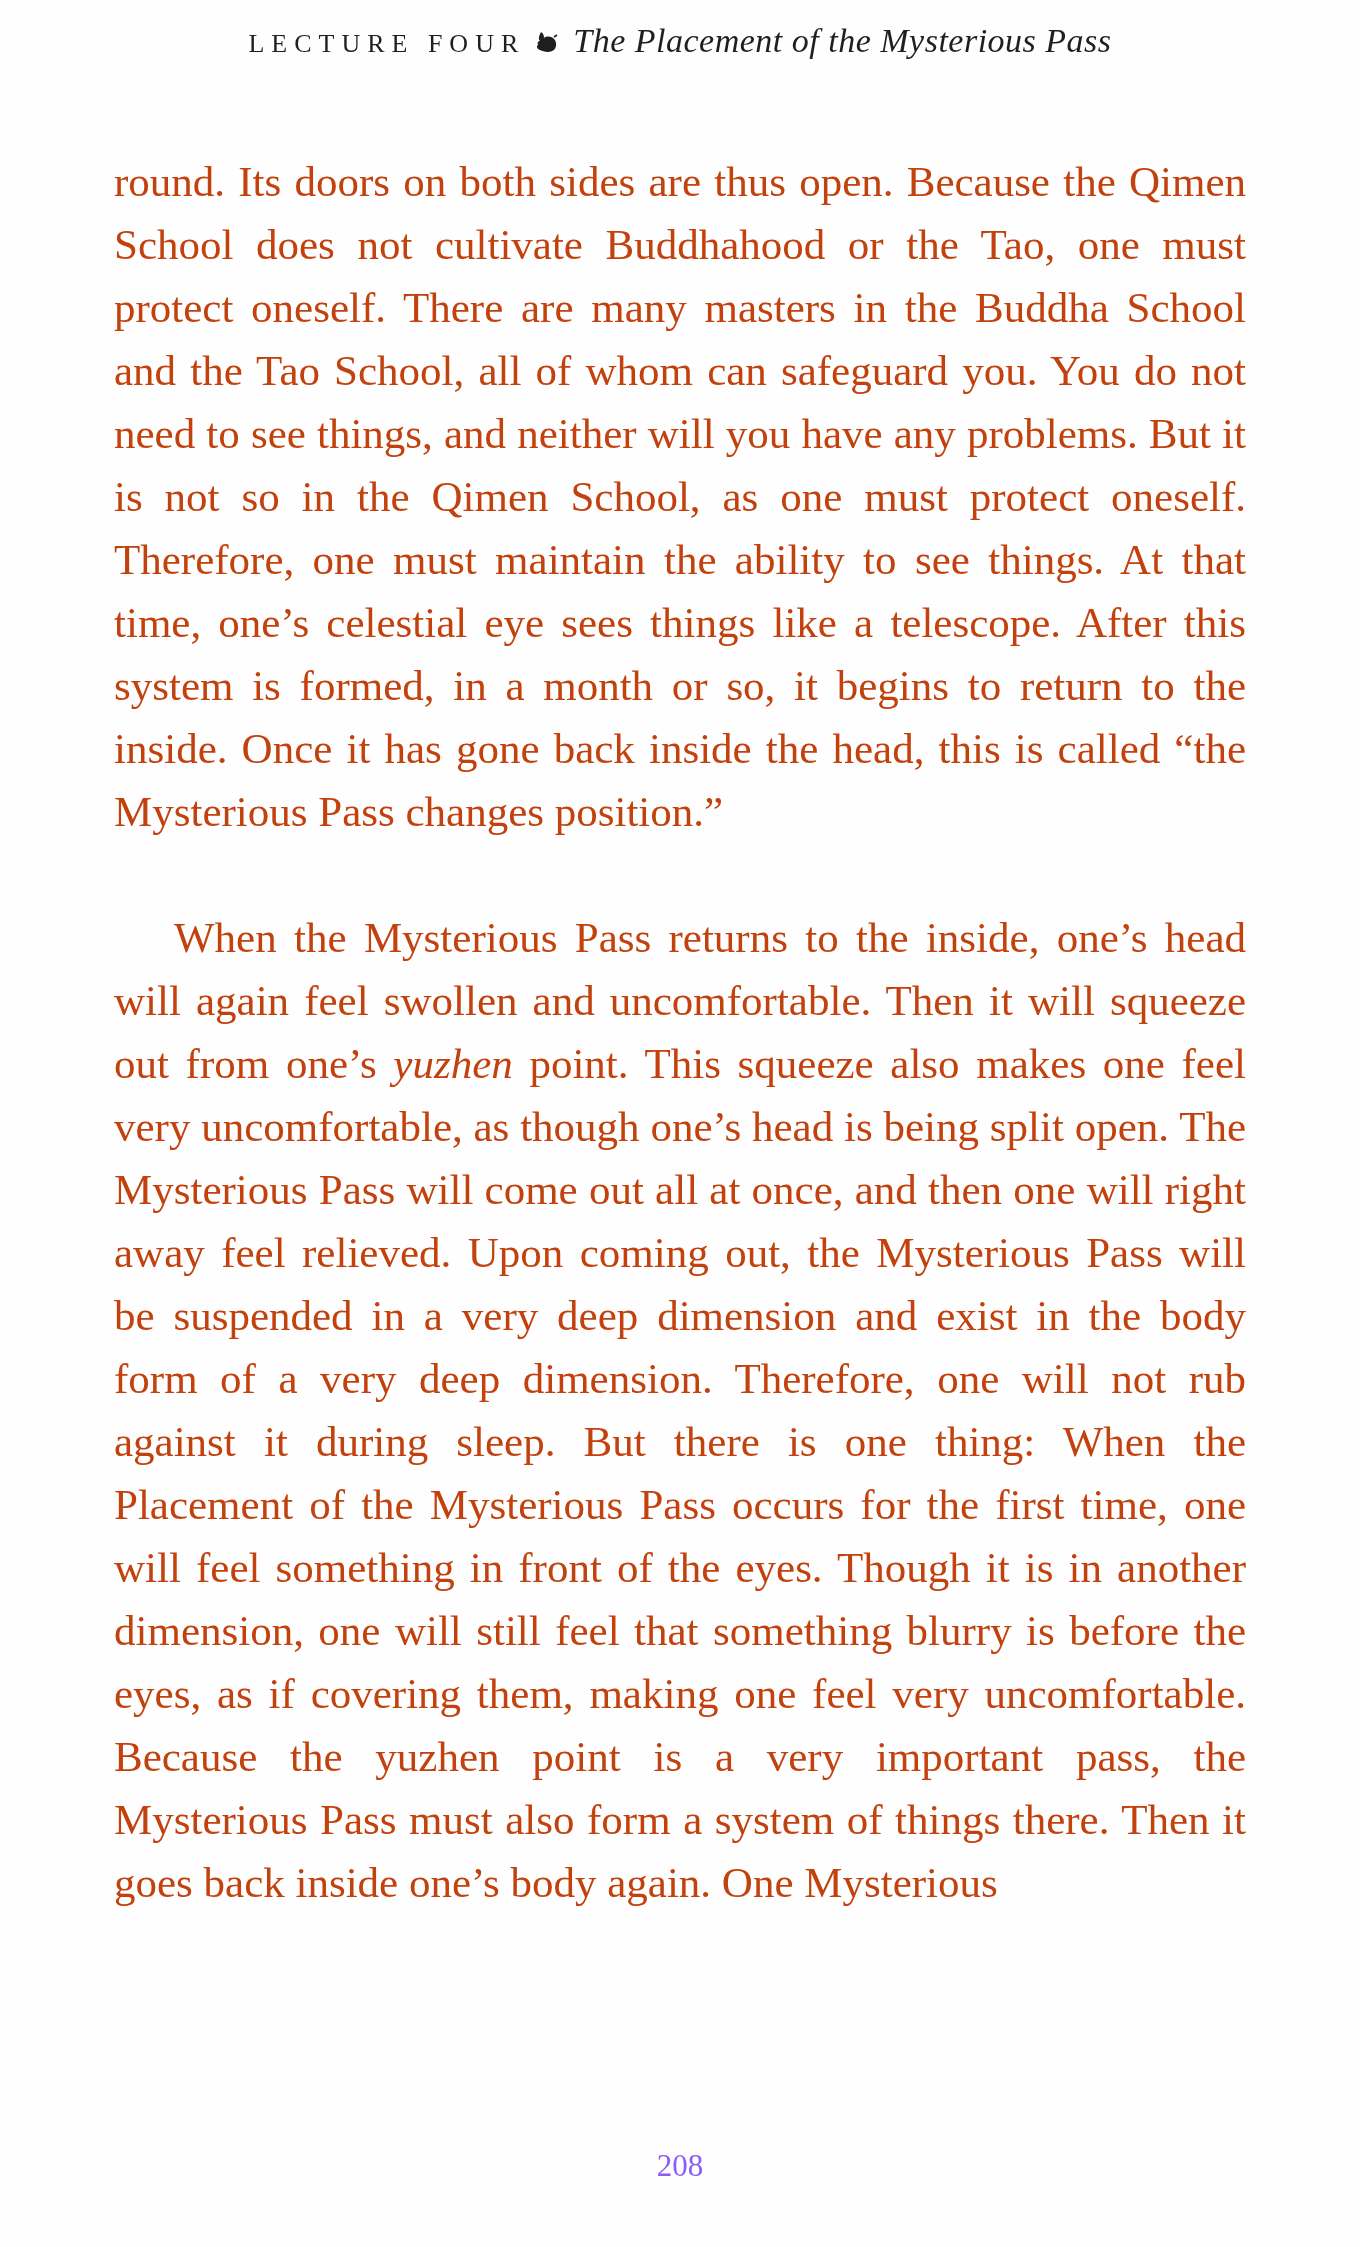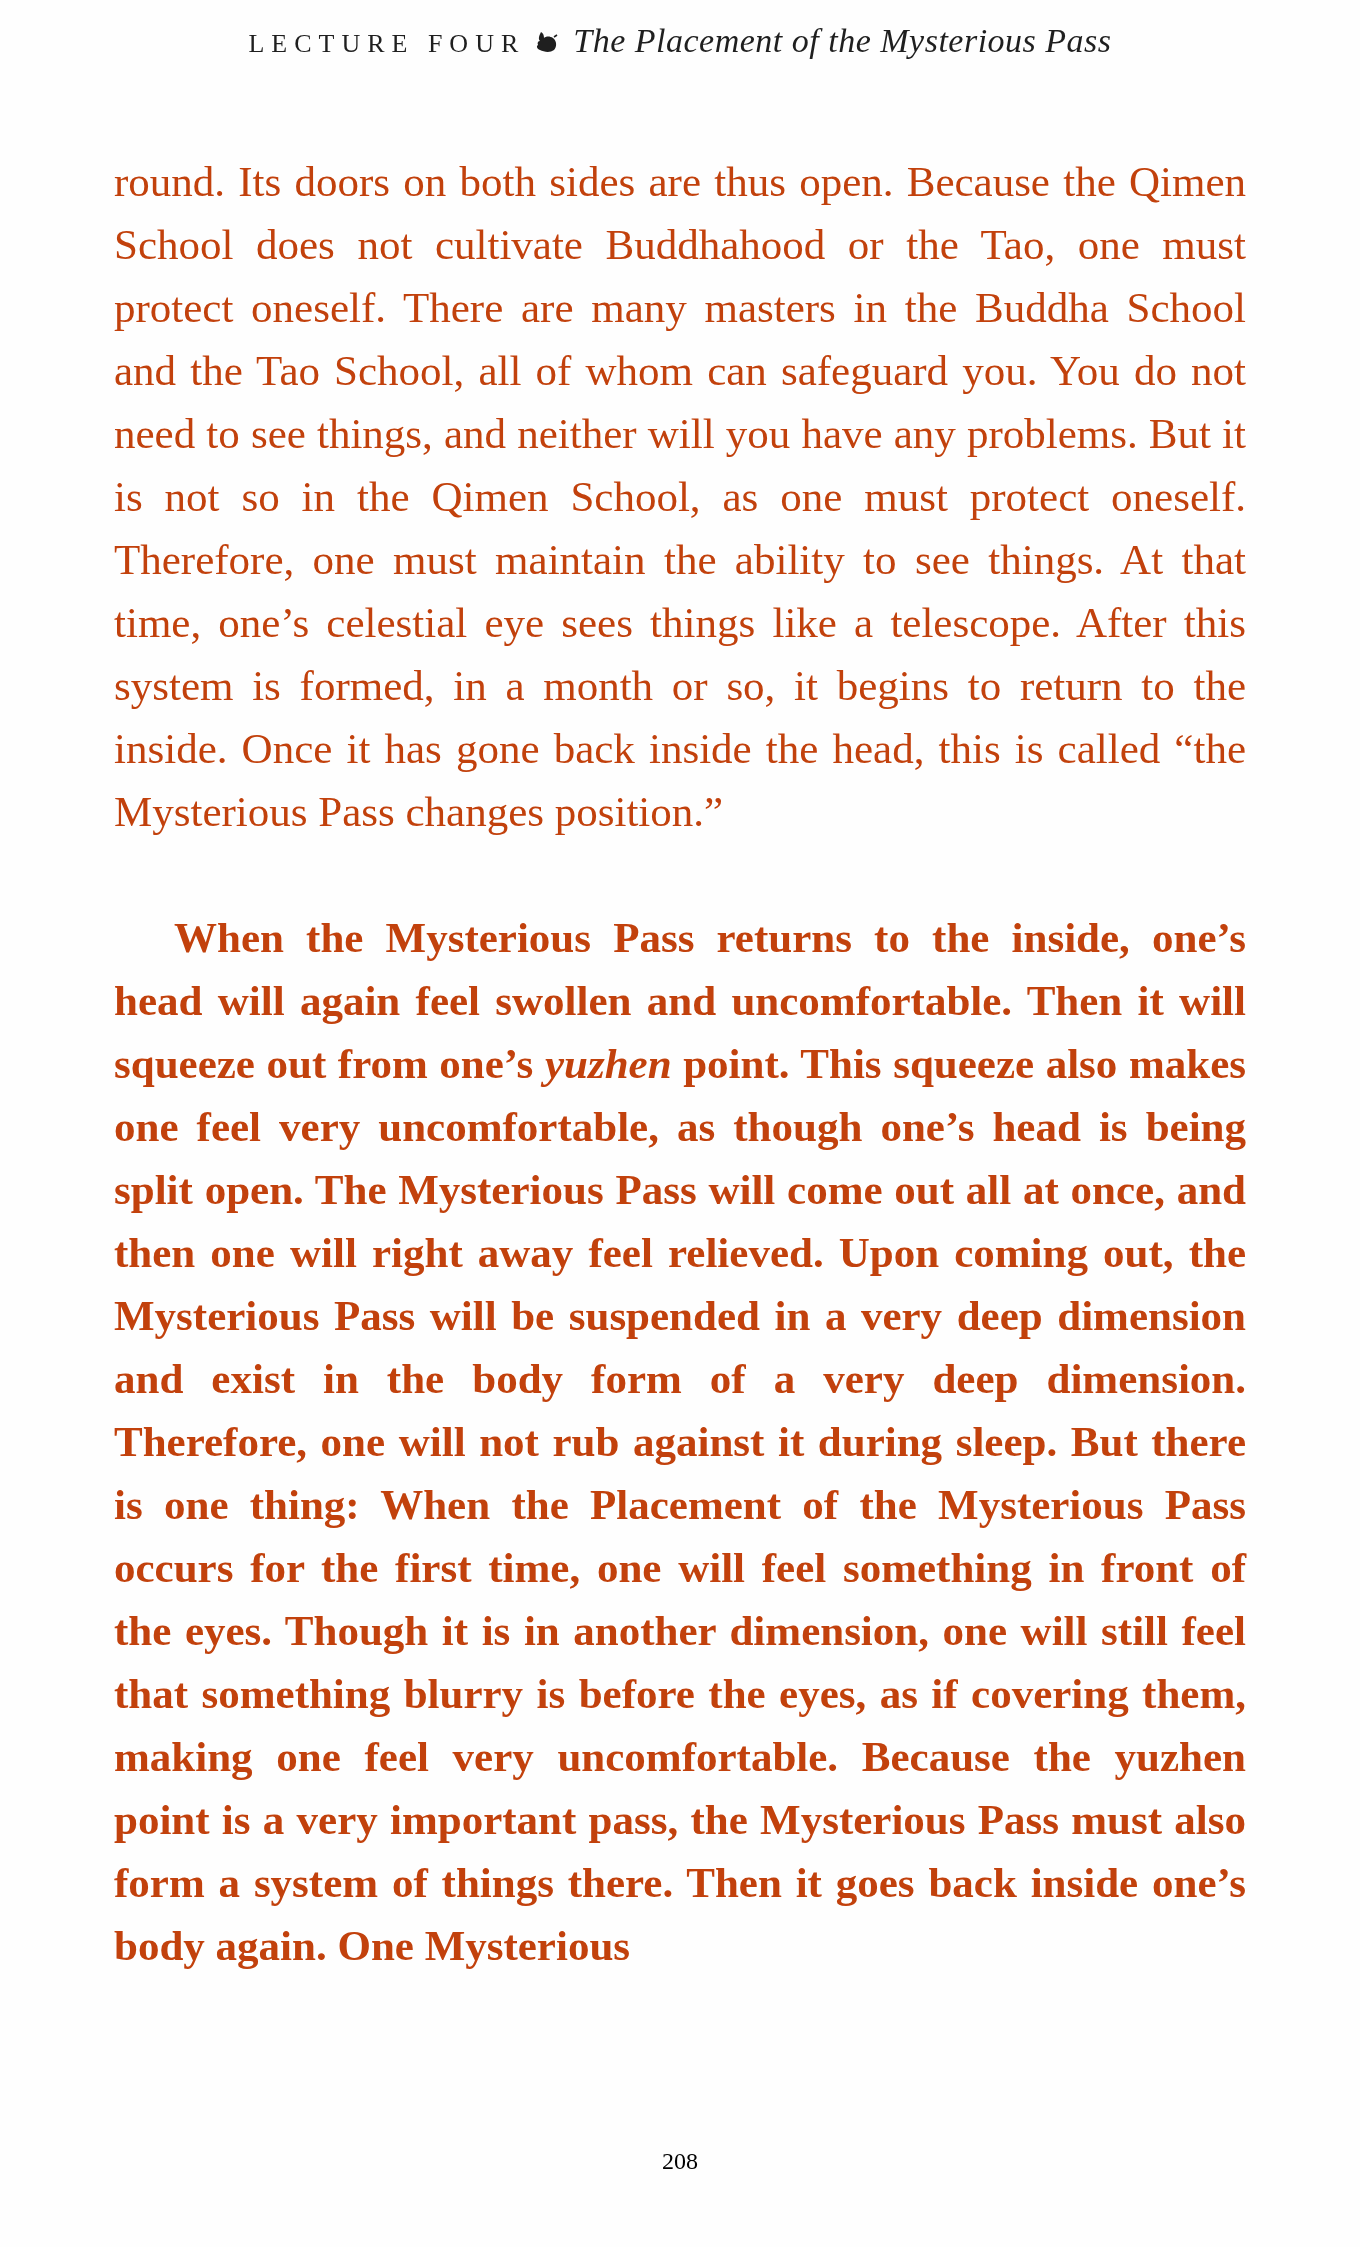--- a/index.html
+++ b/index.html
@@ -55,32 +55,31 @@
     hyphens: none;
     color: #c2410c;
   }
   .body-text p {
     margin: 0;
     padding: 0;
   }
   .body-text p.indented {
     margin-top: 63px;
     text-indent: 60px;
-    font-weight: bold;
   }
   .ital { font-style: italic; }
   
   .folio {
     position: absolute;
     top: 2148px;
     left: 0;
     right: 0;
     text-align: center;
-    font-size: 24px;
-    color: #000000;
+    font-size: 31px;
+    color: #8b5cf6;
   }
 </style>
 </head>
 <body>
 
 <div class="page">
 
   <header class="running-head">
     <span class="lecture">LECTURE FOUR</span><span class="ornament">
       <svg width="24" height="28" viewBox="0 0 24 28" aria-hidden="true">

